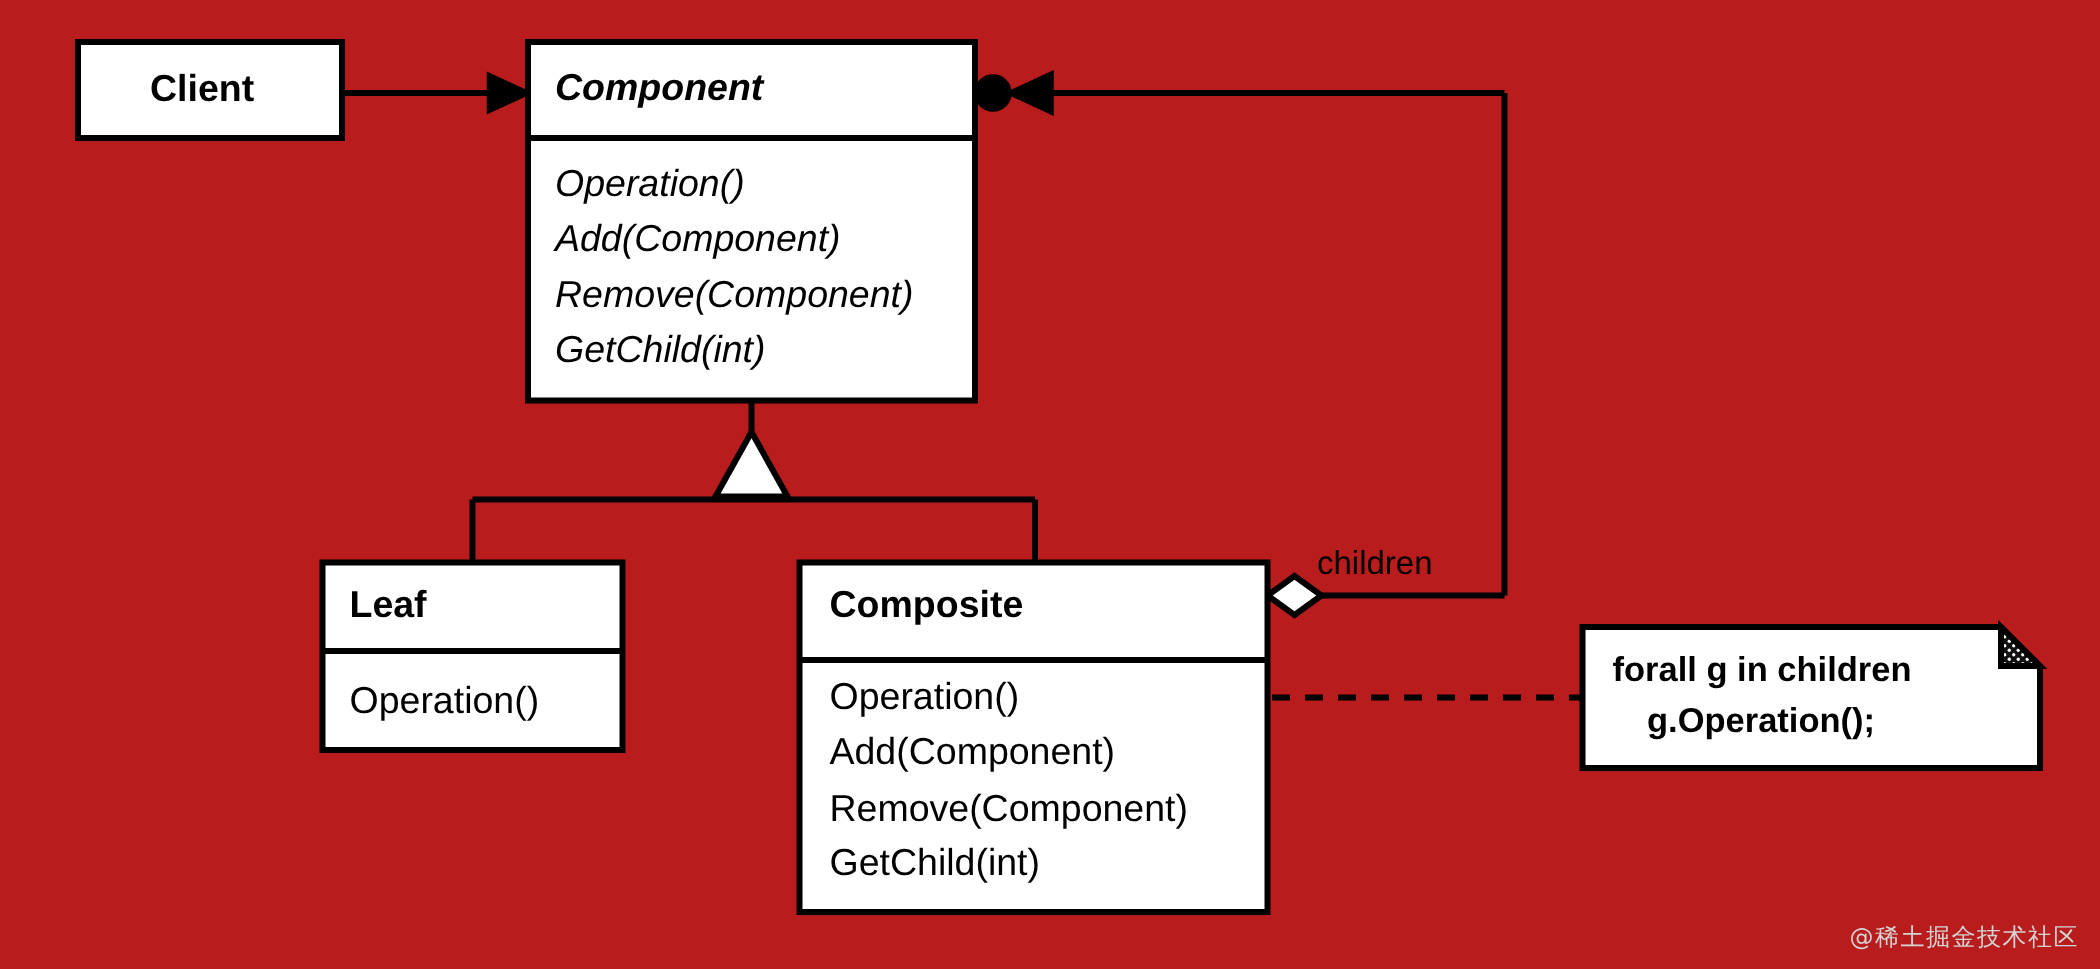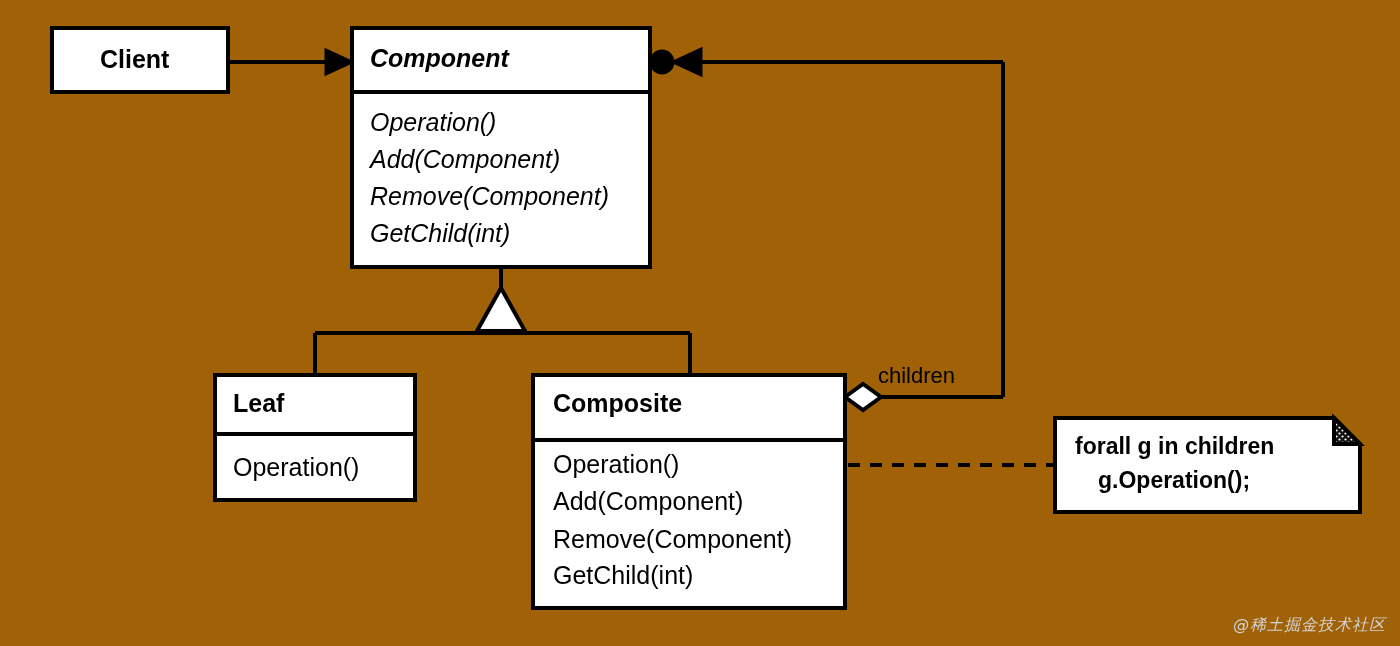--- a/index.html
+++ b/index.html
@@ -4,21 +4,21 @@
 <style>
   html, body {
     margin: 0;
     padding: 0;
     background: #ffffff;
   }
   #canvas {
     position: relative;
     width: 1400px;
     height: 646px;
-    background: #a16207;
+    background: #b91c1c;
     overflow: hidden;
     font-family: "Liberation Sans", sans-serif;
   }
   svg#diagram {
     position: absolute;
     left: 0;
     top: 0;
     width: 1400px;
     height: 646px;
   }
@@ -82,21 +82,20 @@
   }
   .watermark {
     position: absolute;
     right: 14px;
     bottom: 10px;
     font-size: 16px;
     color: #d3d3d3;
     font-family: "DejaVu Sans", sans-serif;
     letter-spacing: 1px;
     user-select: none;
-    font-style: italic;
   }
 </style>
 </head>
 <body>
 
 <div id="canvas">
 
   <svg id="diagram" viewBox="0 0 1400 646">
 
     <g>

